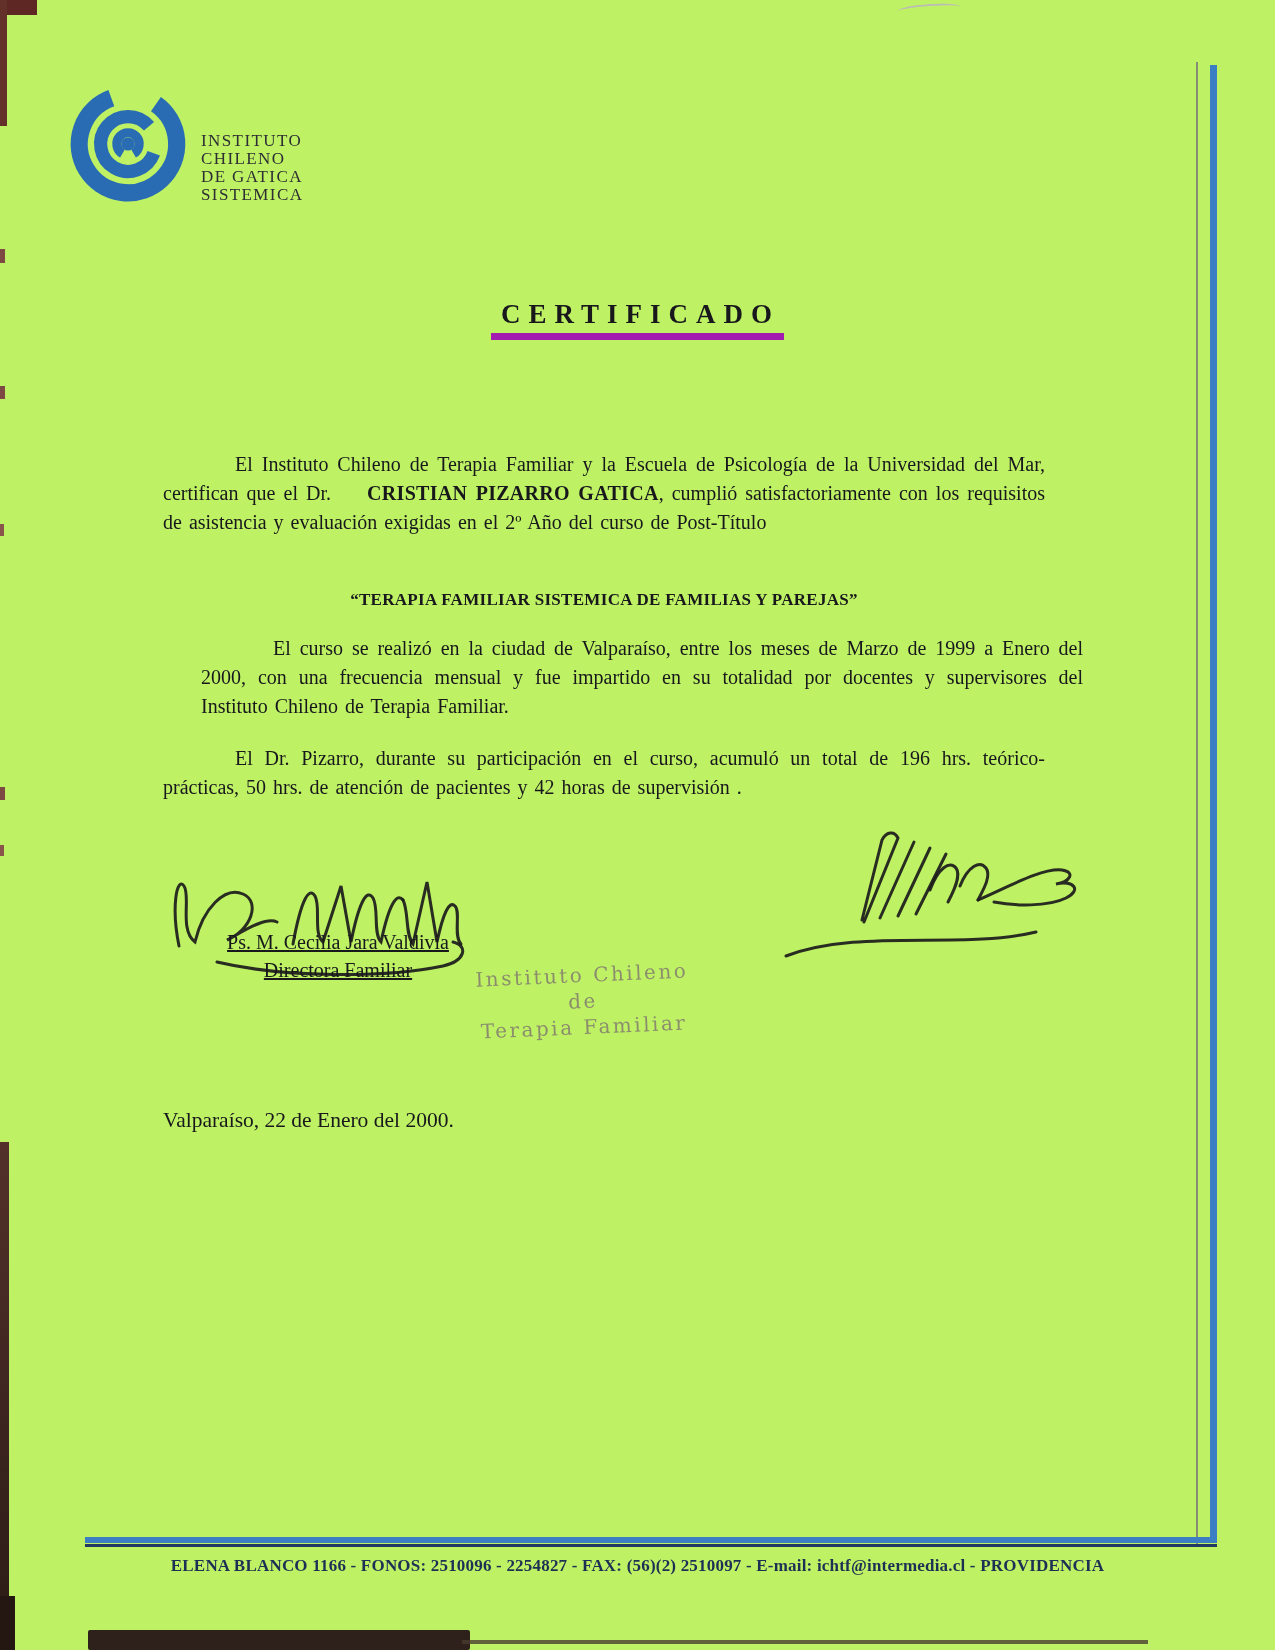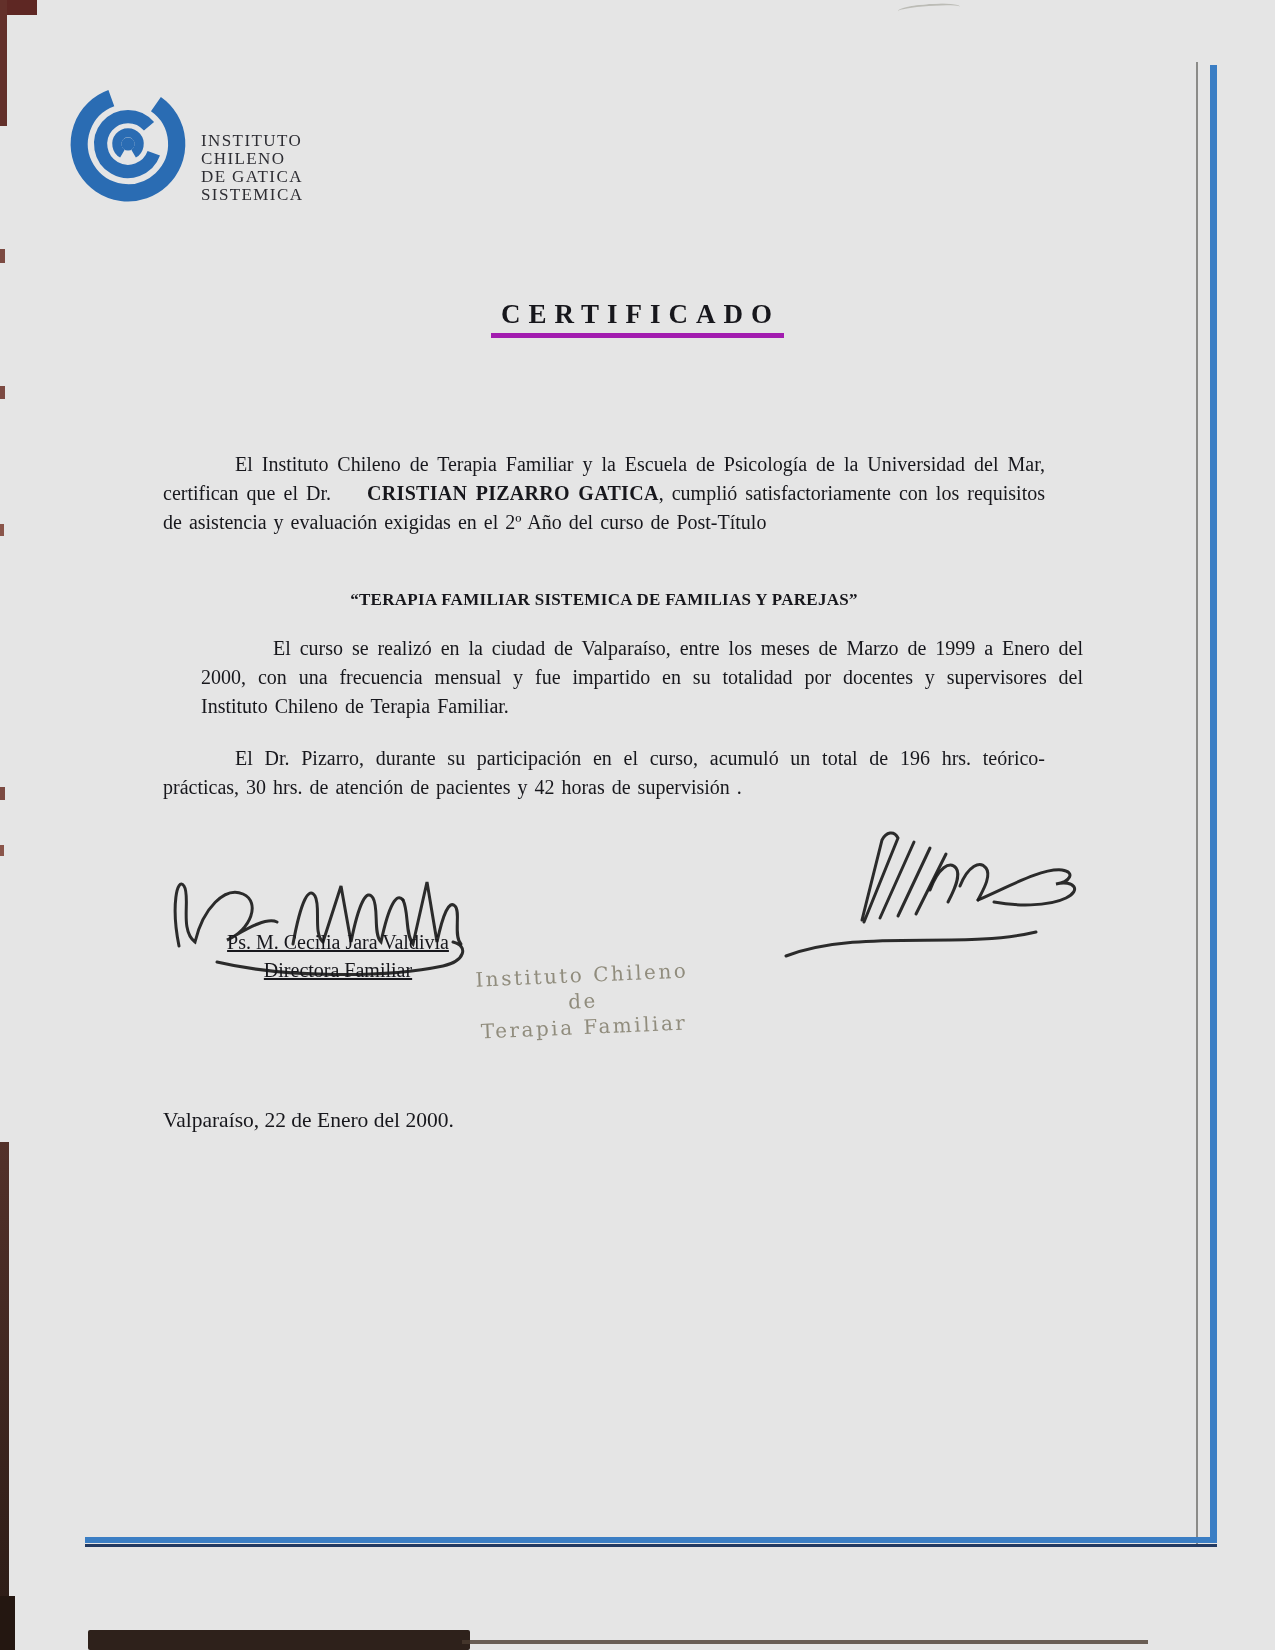--- a/index.html
+++ b/index.html
@@ -1,18 +1,18 @@
 <!DOCTYPE html>
 <html style="--brand-blue: #2a6cb3; --rule-blue: #3b7ec4; --rule-navy: #223a62; --footer-text: #1c3054; --stamp-gray: #85806f; --ink: #17171c;"><head>
 <meta charset="utf-8">
 <style>
   * { margin:0; padding:0; box-sizing:border-box; }
   html,body { width:1275px; height:1650px; }
   body { font-family:"Liberation Serif", serif; background:#ffffff; position:relative; overflow:hidden; }
-  .page { position:absolute; inset:0; background:#e5e5e5; color:var(--ink,#17171c); }
+  .page { position:absolute; inset:0; background:#bef264; color:var(--ink,#17171c); }
 
   
   .artifact { position:absolute; }
   .a-tl      { left:0; top:0; width:37px; height:15px; background:#5e2723; }
   .a-l1      { left:0; top:0; width:7px; height:126px; background:#63302a; }
   .a-t1 { left:0; top:249px; width:5px; height:14px; background:#7c4a42; }
   .a-t2 { left:0; top:386px; width:5px; height:13px; background:#7c4a42; }
   .a-t3 { left:0; top:524px; width:4px; height:12px; background:#8a554a; }
   .a-t4 { left:0; top:787px; width:5px; height:13px; background:#7c4a42; }
   .a-t5 { left:0; top:845px; width:4px; height:11px; background:#8a554a; }
@@ -29,21 +29,21 @@
   
   .logo-mark { position:absolute; left:62px; top:78px; width:132px; height:132px; }
   .logo-mark path { stroke:var(--brand-blue,#2a6cb3); fill:none; }
   .logo-mark circle { fill:var(--brand-blue,#2a6cb3); }
   .logo-text { position:absolute; left:201px; top:132px; font-size:17px; letter-spacing:1.4px;
                color:#2d2d33; line-height:18px; font-family:"Liberation Serif", serif; }
 
   
   .title-wrap { position:absolute; left:0; top:299px; width:1275px; text-align:center; }
   .title-wrap span { font-size:27px; font-weight:bold; letter-spacing:8px;
-                     border-bottom:5px solid #a21caf; padding:0 4px 4px 10px; }
+                     border-bottom:7px solid #a21caf; padding:0 4px 4px 10px; }
 
   
   .content { position:absolute; left:163px; top:0; width:882px; font-size:20px; line-height:29px; }
   .content p { position:absolute; width:882px; text-align:justify; text-indent:72px; word-spacing:2px; }
   .p-intro  { top:450px; }
   .course   { position:absolute; top:585px; width:882px; text-align:center; font-size:17px;
               font-weight:bold; letter-spacing:.3px; }
   .p-course { top:634px;margin-left:38px; }
   .p-hours  { top:744px; }
   .student { font-weight:bold; letter-spacing:.3px;margin-left:28px; }
@@ -112,21 +112,21 @@
     <span>CERTIFICADO</span>
   </div>
 
   <main class="content">
     <p class="p-intro"><span>El Instituto Chileno de Terapia Familiar y la Escuela de Psicología de la Universidad del Mar, certifican que el Dr. </span><span class="student">CRISTIAN PIZARRO GATICA</span><span>, cumplió satisfactoriamente con los requisitos de asistencia y evaluación exigidas en el 2º Año del curso de Post-Título</span></p>
 
     <h2 class="course">“TERAPIA FAMILIAR SISTEMICA DE FAMILIAS Y PAREJAS”</h2>
 
     <p class="p-course">El curso se realizó en la ciudad de Valparaíso, entre los meses de Marzo de 1999 a Enero del 2000, con una frecuencia mensual y fue impartido en su totalidad por docentes y supervisores del Instituto Chileno de Terapia Familiar.</p>
 
-    <p class="p-hours">El Dr. Pizarro, durante su participación en el curso, acumuló un total de 196 hrs. teórico-prácticas, 30 hrs. de atención de pacientes y 42 horas de supervisión .</p>
+    <p class="p-hours">El Dr. Pizarro, durante su participación en el curso, acumuló un total de 196 hrs. teórico-prácticas, 50 hrs. de atención de pacientes y 42 horas de supervisión .</p>
   </main>
 
   <svg class="sig-svg sig-left-svg" width="315" height="150" viewBox="0 0 315 150" aria-hidden="true">
     <path d="M14,104 C6,64 12,34 19,44 C26,54 14,88 30,100 C38,66 60,44 78,52 C96,60 86,88 62,98 C74,92 100,74 112,80"></path>
     <path d="M128,102 C136,58 144,44 150,54 C156,64 148,92 158,100 L176,44 L186,100 C194,60 202,46 208,56 C214,66 208,92 216,100 C224,62 232,50 238,58"></path>
     <path d="M238,58 C244,70 240,92 248,102 L262,40 L272,100 C278,72 284,58 290,64 C296,70 288,94 296,102"></path>
     <path d="M52,120 C120,136 220,136 278,124 C300,119 304,104 288,100"></path>
   </svg>
   <div class="sig-block sig-left-block">
     <div>Ps. M. Cecilia Jara Valdivia</div>
@@ -143,14 +143,15 @@
   <div class="stamp">
     <div>Instituto Chileno</div>
     <div>de</div>
     <div>Terapia Familiar</div>
   </div>
 
   <div class="date-line">Valparaíso, 22 de Enero del 2000.</div>
 
   <div class="rule-blue"></div>
   <div class="rule-navy"></div>
+  <div class="footer-text">ELENA BLANCO 1166 - FONOS: 2510096 - 2254827 - FAX: (56)(2) 2510097 - E-mail: ichtf@intermedia.cl - PROVIDENCIA</div>
 
 </div>
 
 </body></html>

